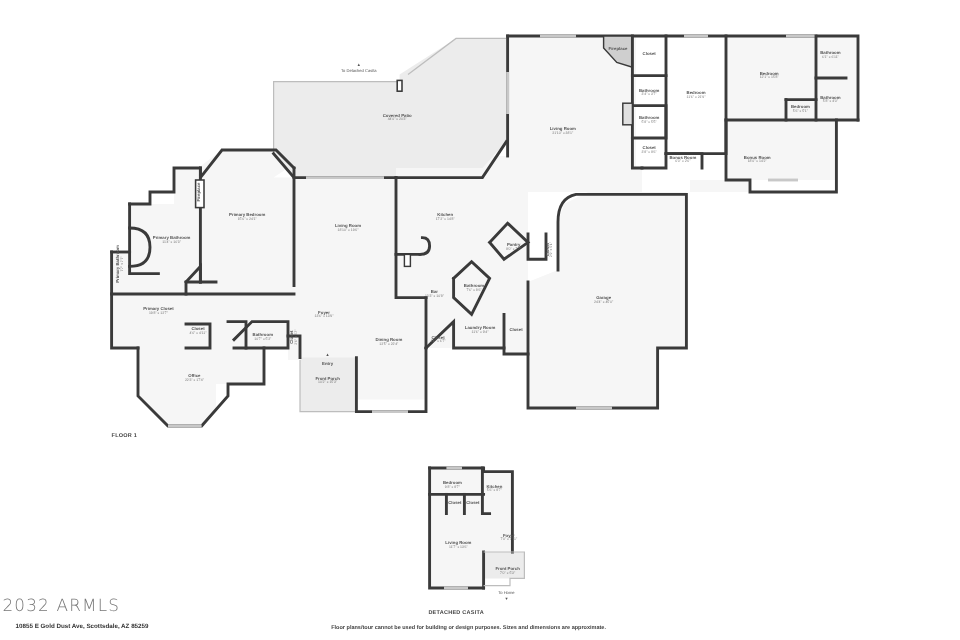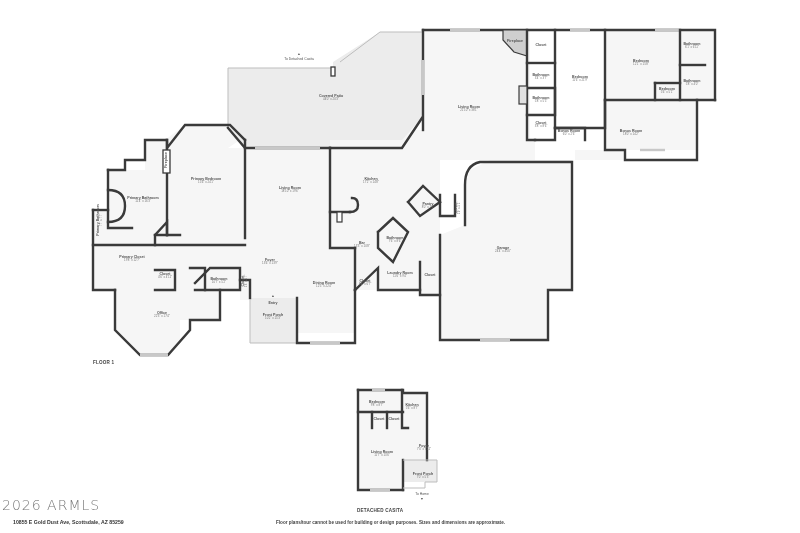--- a/index.html
+++ b/index.html
@@ -301,15 +301,15 @@
     <span class="d">11'7" x 13'6"</span>
   </div>
 <div class="lbl" style="left:423px;top:476px">
     <span class="n">Front Porch</span>
     <span class="d">7'0" x 5'3"</span>
   </div>
 <div class="note" style="left:422px;top:494px">To Home</div>
 <div class="note" style="left:422px;top:499px">▼</div>
 <div class="floor-title" style="left:357px;top:508px">DETACHED CASITA</div>
 
-<div class="wm">2026 ARMLS</div>
+<div class="wm">2032 ARMLS</div>
 <div class="addr">10855 E Gold Dust Ave, Scottsdale, AZ 85259</div>
 <div class="disc">Floor plans/tour cannot be used for building or design purposes. Sizes and dimensions are approximate.</div>
 
 </body></html>

